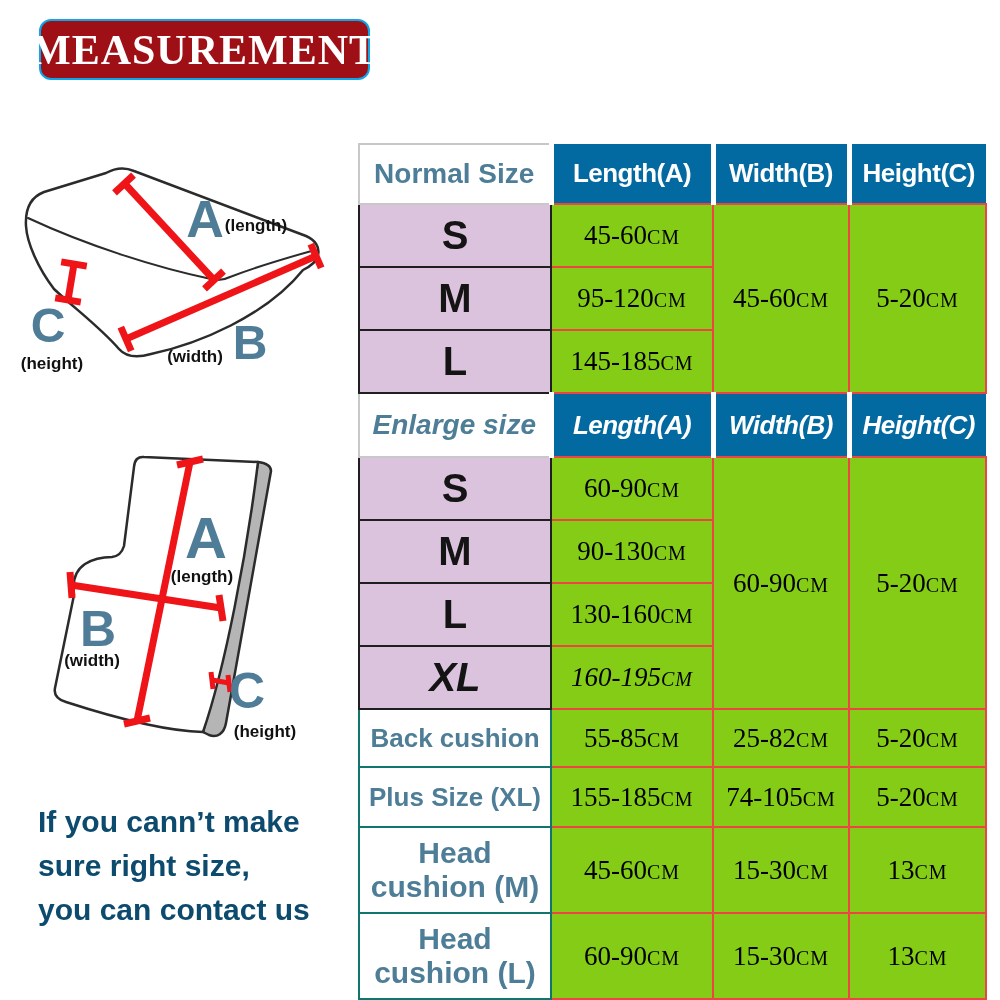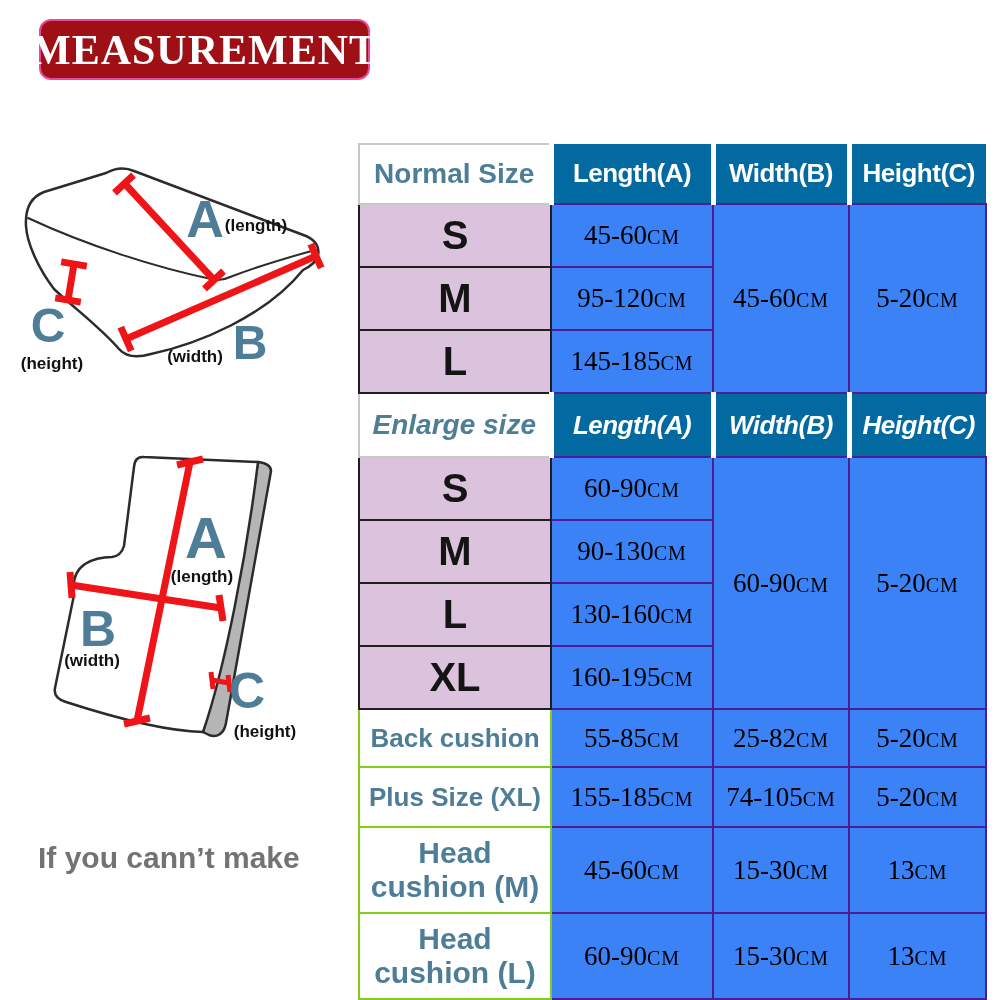--- a/index.html
+++ b/index.html
@@ -1,51 +1,51 @@
 <!DOCTYPE html>
 <html><head>
 <meta charset="utf-8">
 <style>
   html,body{margin:0;padding:0;background:#ffffff;}
   #stage{position:relative;width:1000px;height:1000px;background:#ffffff;overflow:hidden;
          font-family:"Liberation Sans",sans-serif;}
 
   
   .banner{position:absolute;left:39px;top:19px;width:331px;height:61px;background:#9e1016;
-          border:2px solid #ec4899;border-radius:12px;box-sizing:border-box;
+          border:2px solid #0ea5e9;border-radius:12px;box-sizing:border-box;
           display:flex;align-items:center;justify-content:center;}
   .banner span{font-family:"Liberation Serif",serif;font-weight:700;font-size:42px;
                color:#ffffff;letter-spacing:1px;}
 
   
   .diag{position:absolute;}
   #diag1{left:18px;top:146px;}
   #diag2{left:40px;top:443px;}
 
   
   table.size-table{position:absolute;left:358px;top:143px;border-collapse:collapse;
                    table-layout:fixed;background:#ffffff;}
   table.size-table td,table.size-table th{padding:8px;margin:0;text-align:center;vertical-align:middle;}
   th.ghead{background:#0369a1;color:#ffffff;font-size:26px;font-weight:700;letter-spacing:-0.5px;
            border:0;border-left:5px solid #ffffff;}
   td.sec-label{background:#ffffff;color:#4e7e97;font-size:28px;font-weight:700;
                border:2px solid #c8c8c8;border-right:0;}
   td.size-cell{background:#dcc3dd;color:#141414;font-size:40px;font-weight:700;
                border:2px solid #1f1f1f;}
-  td.val{background:#3b82f6;border:2px solid #4c1d95;font-family:"Liberation Serif",serif;color:#000;}
+  td.val{background:#84cc16;border:2px solid #ef4444;font-family:"Liberation Serif",serif;color:#000;}
   td.val .num{font-size:27px;}
   td.val .unit{font-size:20px;letter-spacing:1px;}
-  td.rl{background:#ffffff;color:#4e7e97;font-weight:700;border:2px solid #84cc16;font-size:26px;}
+  td.rl{background:#ffffff;color:#4e7e97;font-weight:700;border:2px solid #0f766e;font-size:26px;}
   td.rl.small{font-size:30px;}
-  tr.r-h1{height:60px;} tr.r-std{height:55px;} tr.r-h2{height:64px;font-style:italic;} tr.r-xl{height:60px;}
+  tr.r-h1{height:60px;} tr.r-std{height:55px;} tr.r-h2{height:64px;font-style:italic;} tr.r-xl{height:60px;font-style:italic;}
   tr.r-back{height:58px;} tr.r-plus{height:60px;} tr.r-head{height:64px;}
   col.c1{width:192px;} col.c2{width:162px;} col.c3{width:136px;} col.c4{width:137px;}
 
   
-  .note{position:absolute;left:38px;top:836px;color:#737373;font-weight:700;
+  .note{position:absolute;left:38px;top:800px;color:#0c4a6e;font-weight:700;
         font-size:30px;line-height:44px;}
 
   
   text.big-letter{font-family:"Liberation Sans",sans-serif;font-weight:700;fill:#4f7d97;}
   text.sub-label{font-family:"Liberation Sans",sans-serif;font-weight:700;fill:#111111;}
 </style>
 </head>
 <body>
 
 <div id="stage">
@@ -185,15 +185,17 @@
         <td class="rl small">Head cushion (L)</td>
         <td class="val"><span class="num">60-90</span><span class="unit">CM</span></td>
         <td class="val"><span class="num">15-30</span><span class="unit">CM</span></td>
         <td class="val"><span class="num">13</span><span class="unit">CM</span></td>
       </tr>
     </tbody>
   </table>
 
   <div class="note">
     <div>If you cann’t make</div>
+    <div>sure right size,</div>
+    <div>you can contact us</div>
   </div>
 
 </div>
 
 </body></html>

